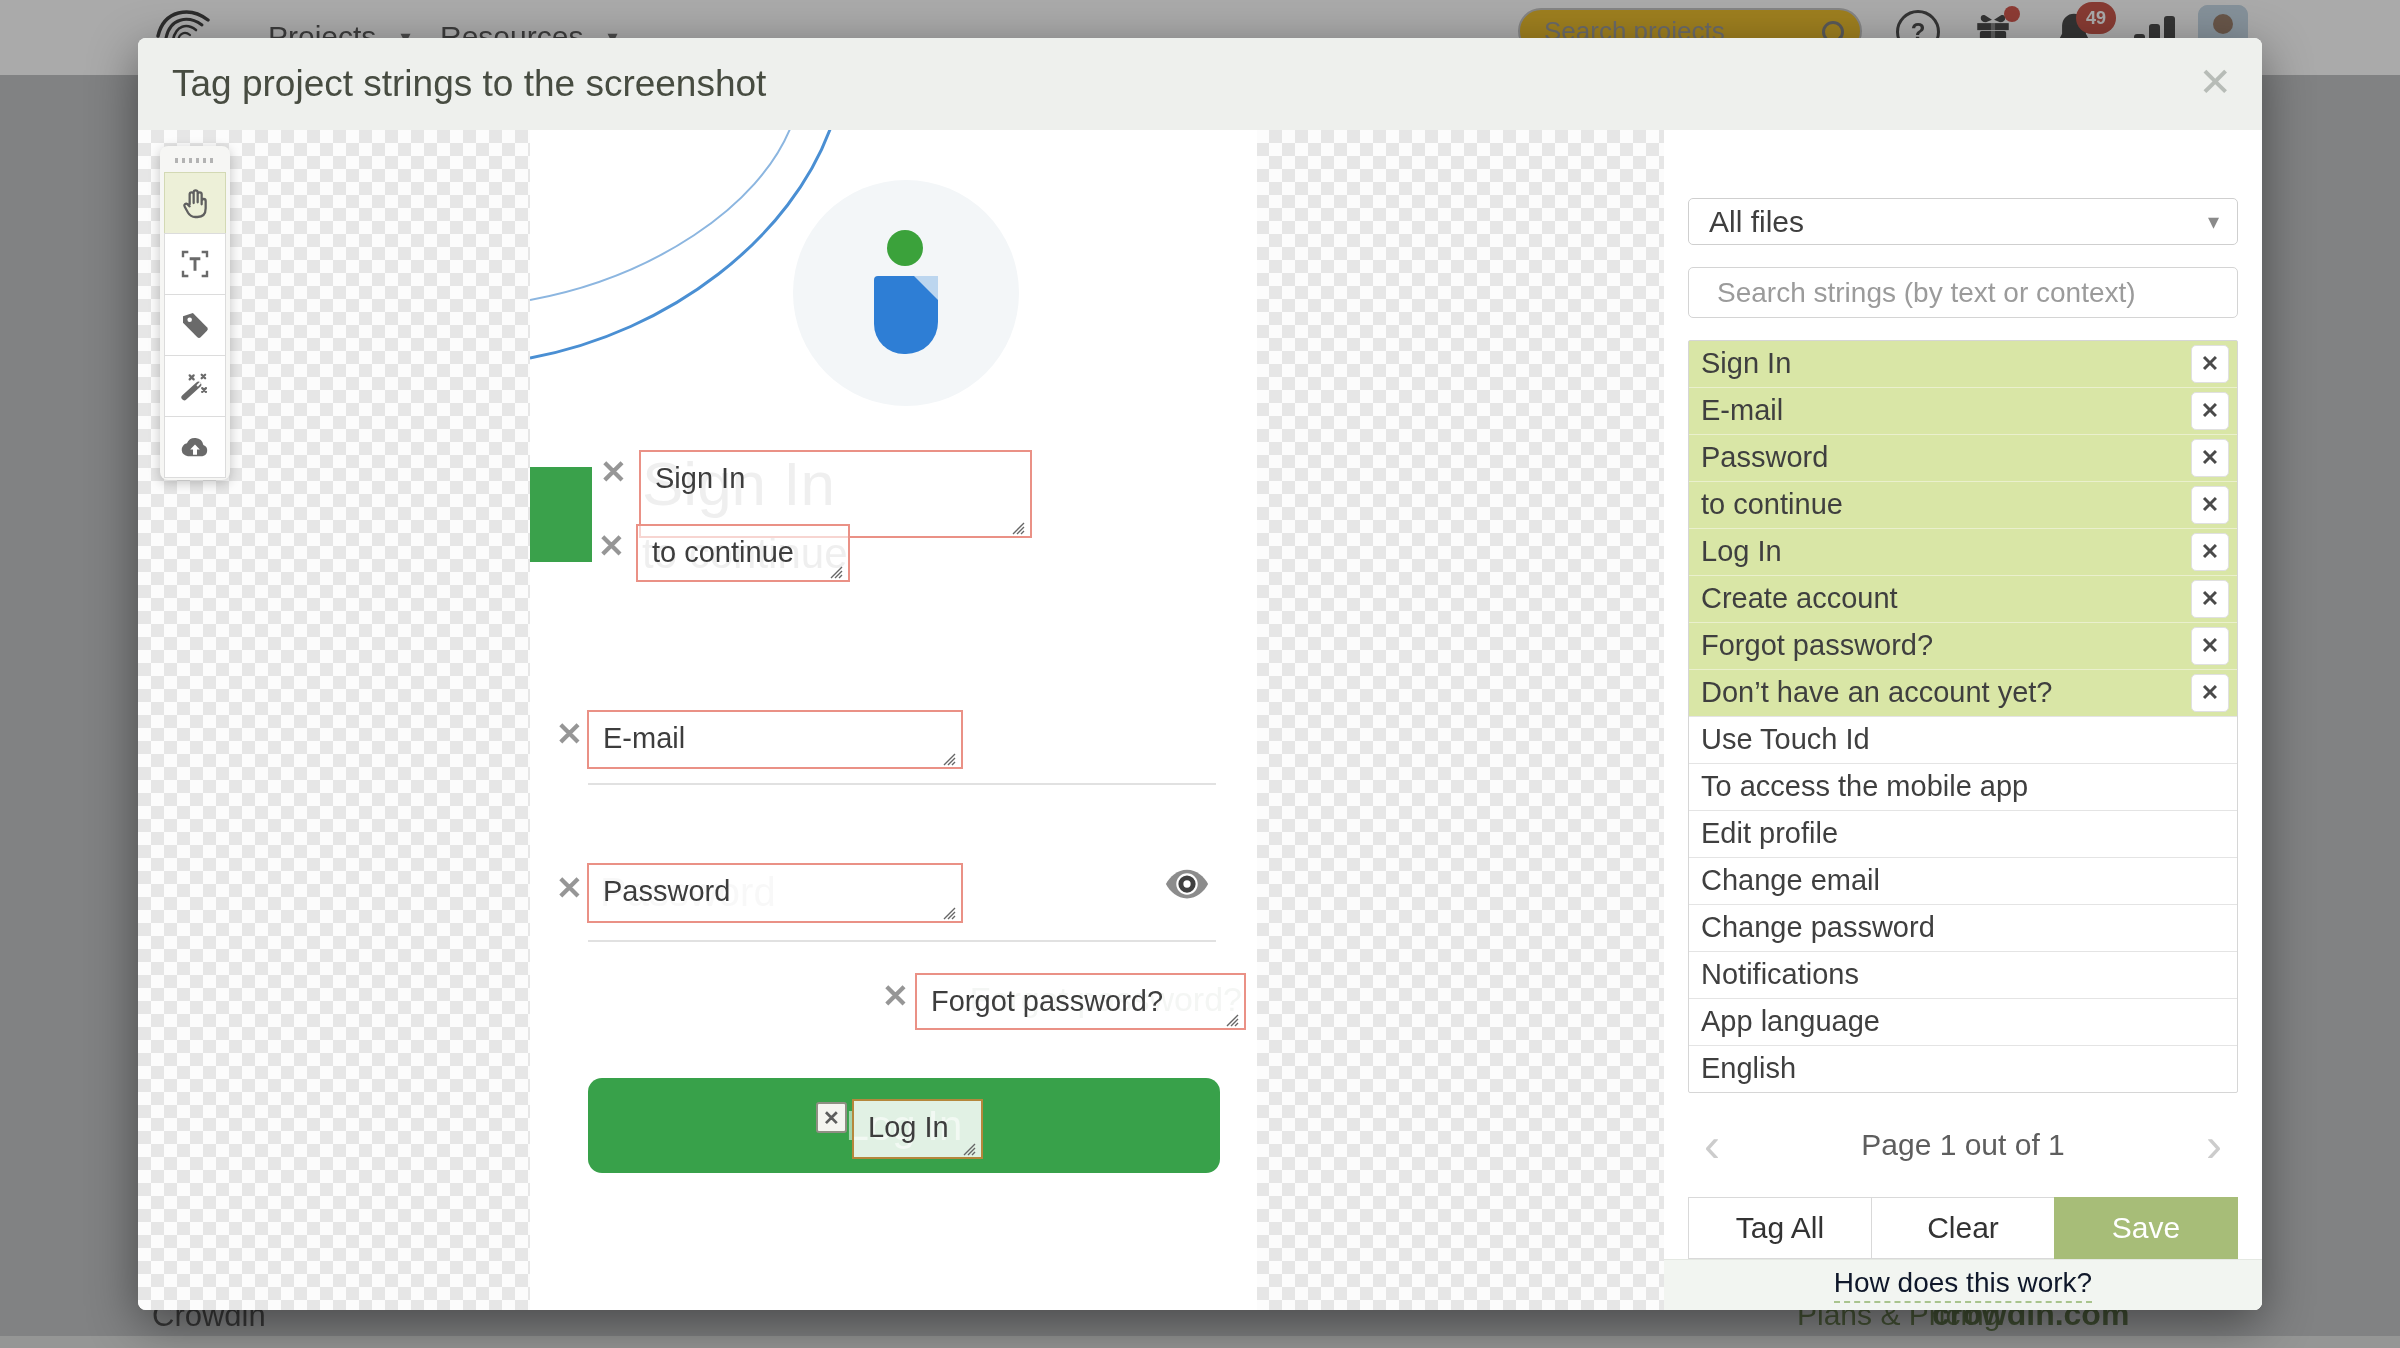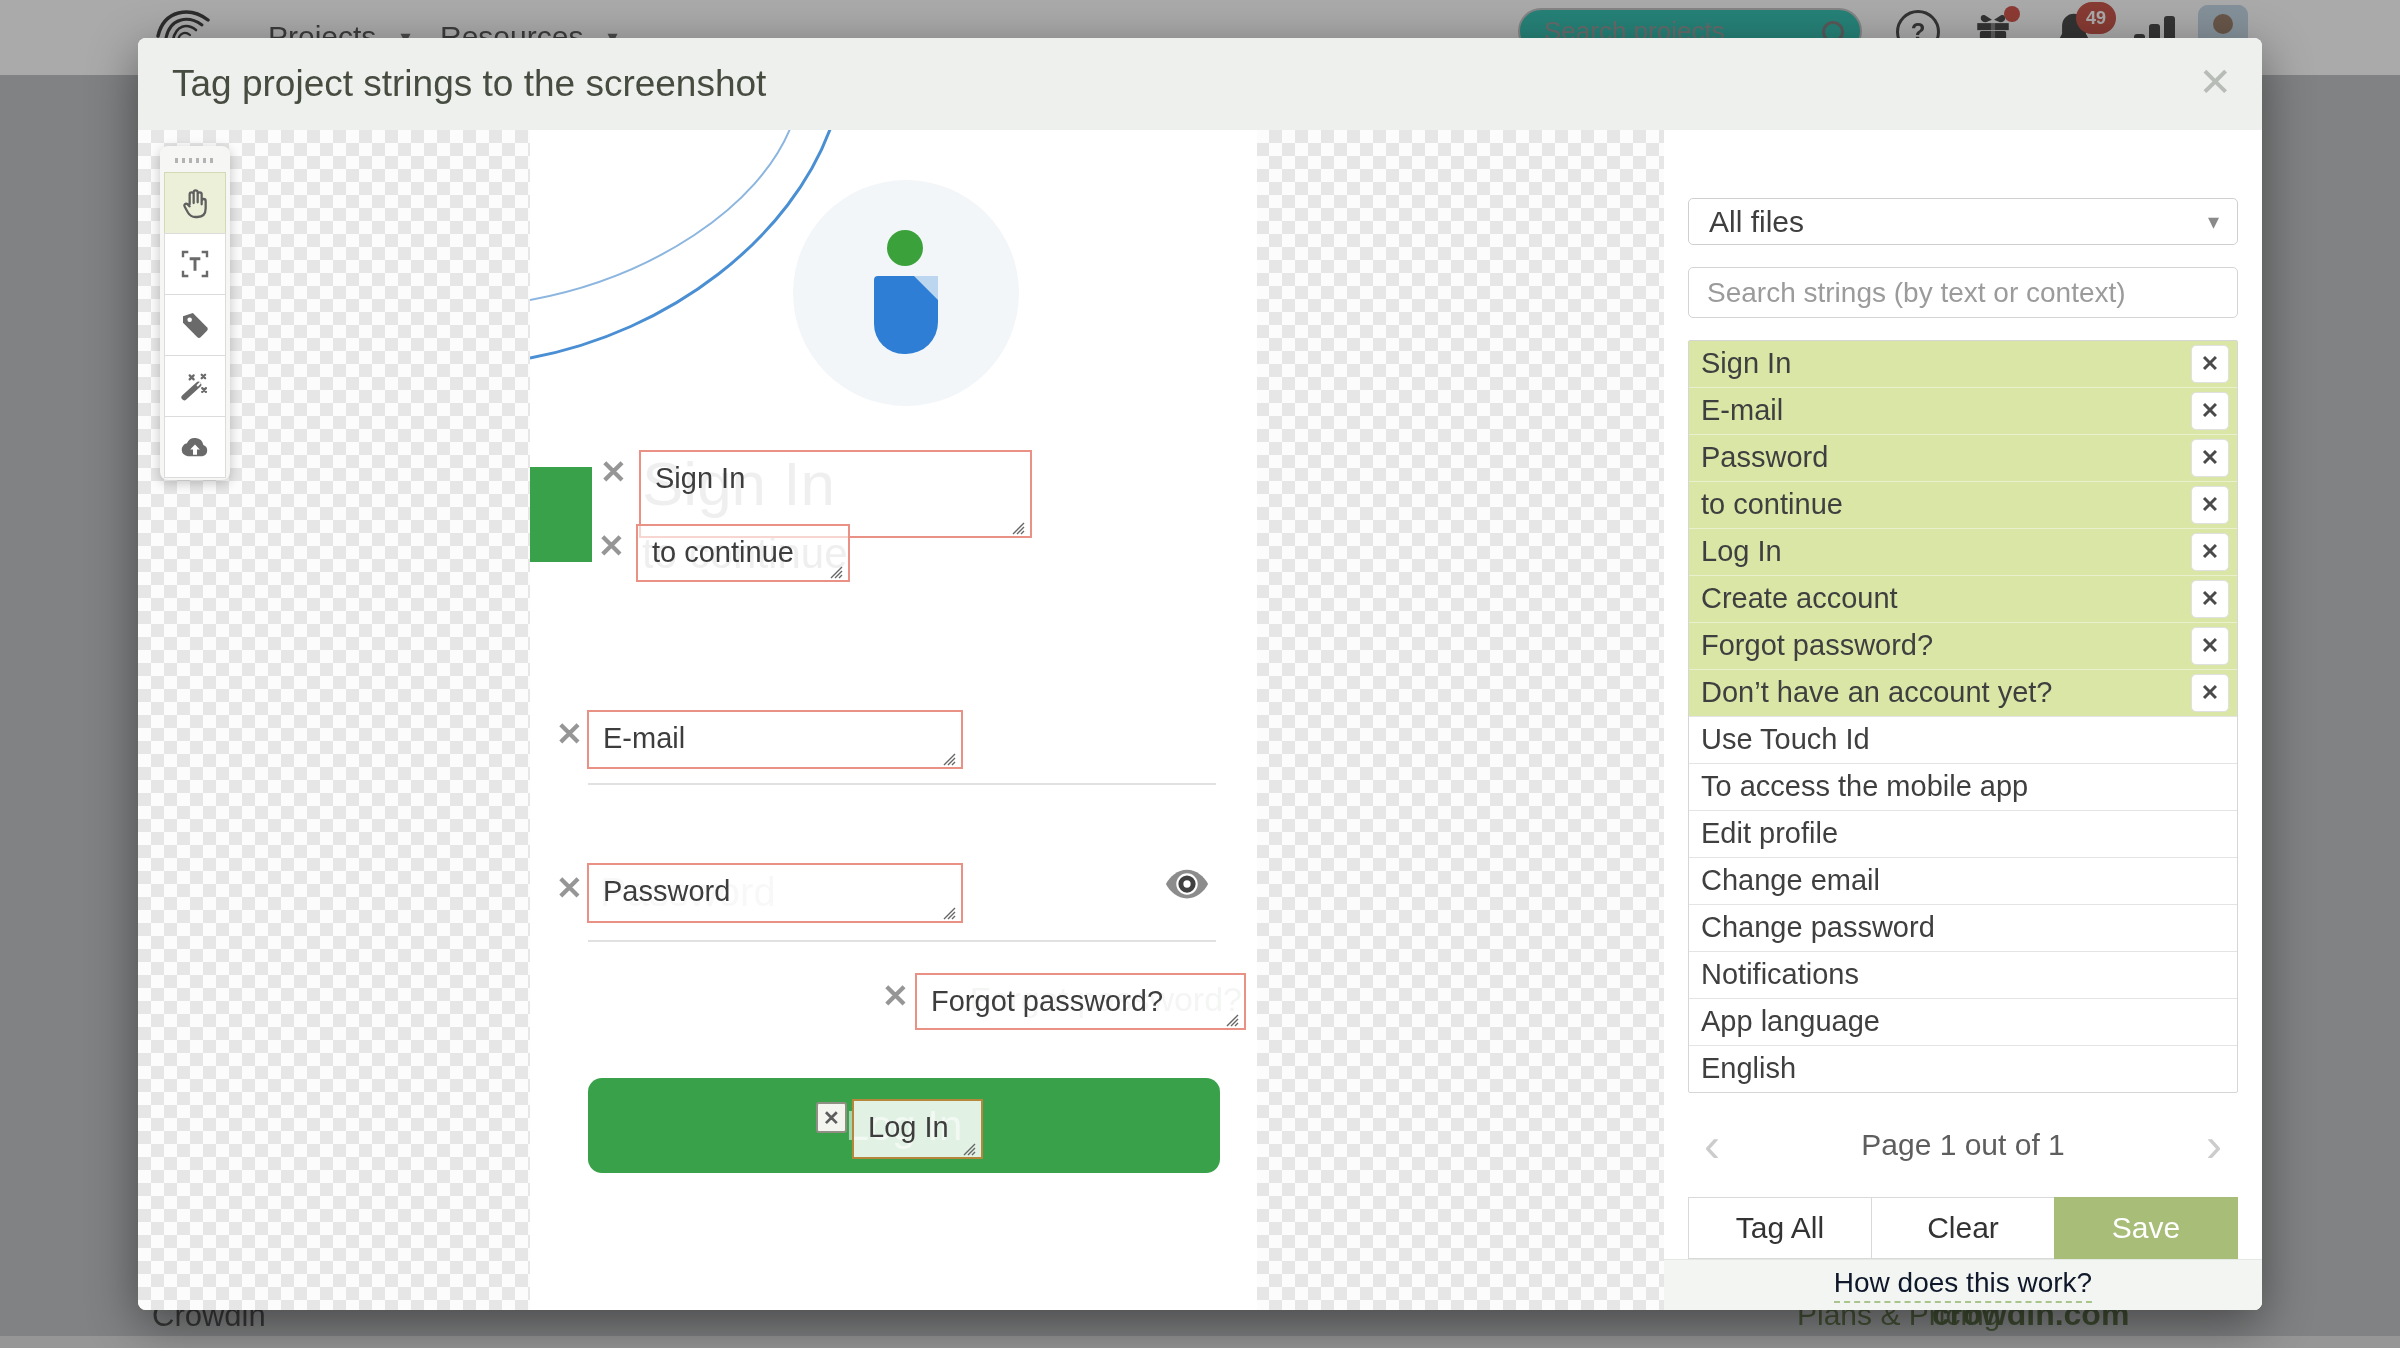--- a/index.html
+++ b/index.html
@@ -5,21 +5,21 @@
   html,body{margin:0;padding:0;width:2400px;height:1348px;overflow:hidden;
     font-family:"Liberation Sans",sans-serif;background:#b6b8b9;position:relative;}
   
   .page{position:absolute;inset:0;}
   .topbar{position:absolute;left:0;top:0;width:2400px;height:75px;background:#ffffff;}
   .logo-svg{position:absolute;left:150px;top:8px;}
   .nav-item{position:absolute;top:20px;font-size:30px;color:#3c3c3c;display:flex;align-items:center;gap:24px;}
   .nav-projects{left:268px;} .nav-resources{left:440px;}
   .nav-caret{font-size:20px;color:#555;}
   .search-pill{position:absolute;left:1518px;top:8px;width:344px;height:46px;border:2px solid #bdbdbd;
-    border-radius:24px;background:#14b8a6;display:flex;align-items:center;padding:0 44px 0 22px;box-sizing:border-box;}
+    border-radius:24px;background:#eab308;display:flex;align-items:center;padding:0 44px 0 22px;box-sizing:border-box;}
   .search-pill input{border:none;outline:none;font-size:26px;color:#444;width:100%;font-family:inherit;background:transparent;}
   .search-pill input::placeholder{color:#8d8d8d;}
   .mag{position:absolute;right:16px;top:11px;width:16px;height:16px;border:3px solid #6f6f6f;border-radius:50%;}
   .mag::after{content:"";position:absolute;left:13px;top:14px;width:8px;height:3px;background:#6f6f6f;transform:rotate(45deg);}
   .tb-icon{position:absolute;top:10px;}
   .help-ic{left:1896px;width:38px;height:38px;border:3px solid #2d2d2d;border-radius:50%;
     display:flex;align-items:center;justify-content:center;font-size:24px;font-weight:bold;color:#2d2d2d;}
   .gift-ic{left:1972px;}
   .reddot{position:absolute;right:-6px;top:-4px;width:16px;height:16px;border-radius:50%;background:#cc3a2e;}
   .bell-ic{left:2052px;}
@@ -80,21 +80,21 @@
   .tag-x{position:absolute;font-size:32px;font-weight:bold;color:#969696;z-index:3;line-height:1;}
   .tag-login{border-color:#b5873c;background:rgba(255,255,255,.85);}
   .xbox{position:absolute;left:286px;top:972px;width:31px;height:31px;background:#f5f5f0;border:2px solid #8f8f83;
     border-radius:3px;display:flex;align-items:center;justify-content:center;font-size:20px;font-weight:bold;color:#5d5d5d;z-index:4;box-sizing:border-box;}
   
   .panel{width:598px;flex:0 0 auto;background:#fff;display:flex;flex-direction:column;
     padding:20px 24px 0;box-sizing:border-box;margin-top:48px;}
   .file-select{height:58px;border:1px solid #cfcfcf;border-radius:5px;display:flex;align-items:center;
     padding:0 20px;font-size:30px;color:#3f3f3f;margin-bottom:22px;position:relative;}
   .file-select .caret{position:absolute;right:18px;color:#8a8a8a;font-size:22px;}
-  .str-search{height:62px;border:1px solid #d4d4d4;border-radius:5px;padding:0 18px;font-size:28px;color:#444;
+  .str-search{height:62px;border:1px solid #d4d4d4;border-radius:5px;padding:0 28px;font-size:28px;color:#444;
     margin-bottom:22px;font-family:inherit;outline:none;}
   .str-search::placeholder{color:#9b9b9b;}
   .slist{border:1px solid #d6d6d6;border-radius:2px;}
   .srow{height:46px;display:flex;align-items:center;padding:0 8px 0 12px;font-size:29px;color:#3f3f3f;}
   .srow + .srow{border-top:1px solid #e4e4e4;}
   .srow.tagged{background:#d9e6a6;}
   .srow.tagged + .srow.tagged{border-top:1px solid #eaf0cd;}
   .srow-x{margin-left:auto;width:36px;height:36px;background:#fff;border:1px solid #e0e0e0;border-radius:5px;
     display:flex;align-items:center;justify-content:center;cursor:pointer;}
   .x-glyph{font-size:22px;font-weight:bold;color:#4a4a4a;line-height:1;}

